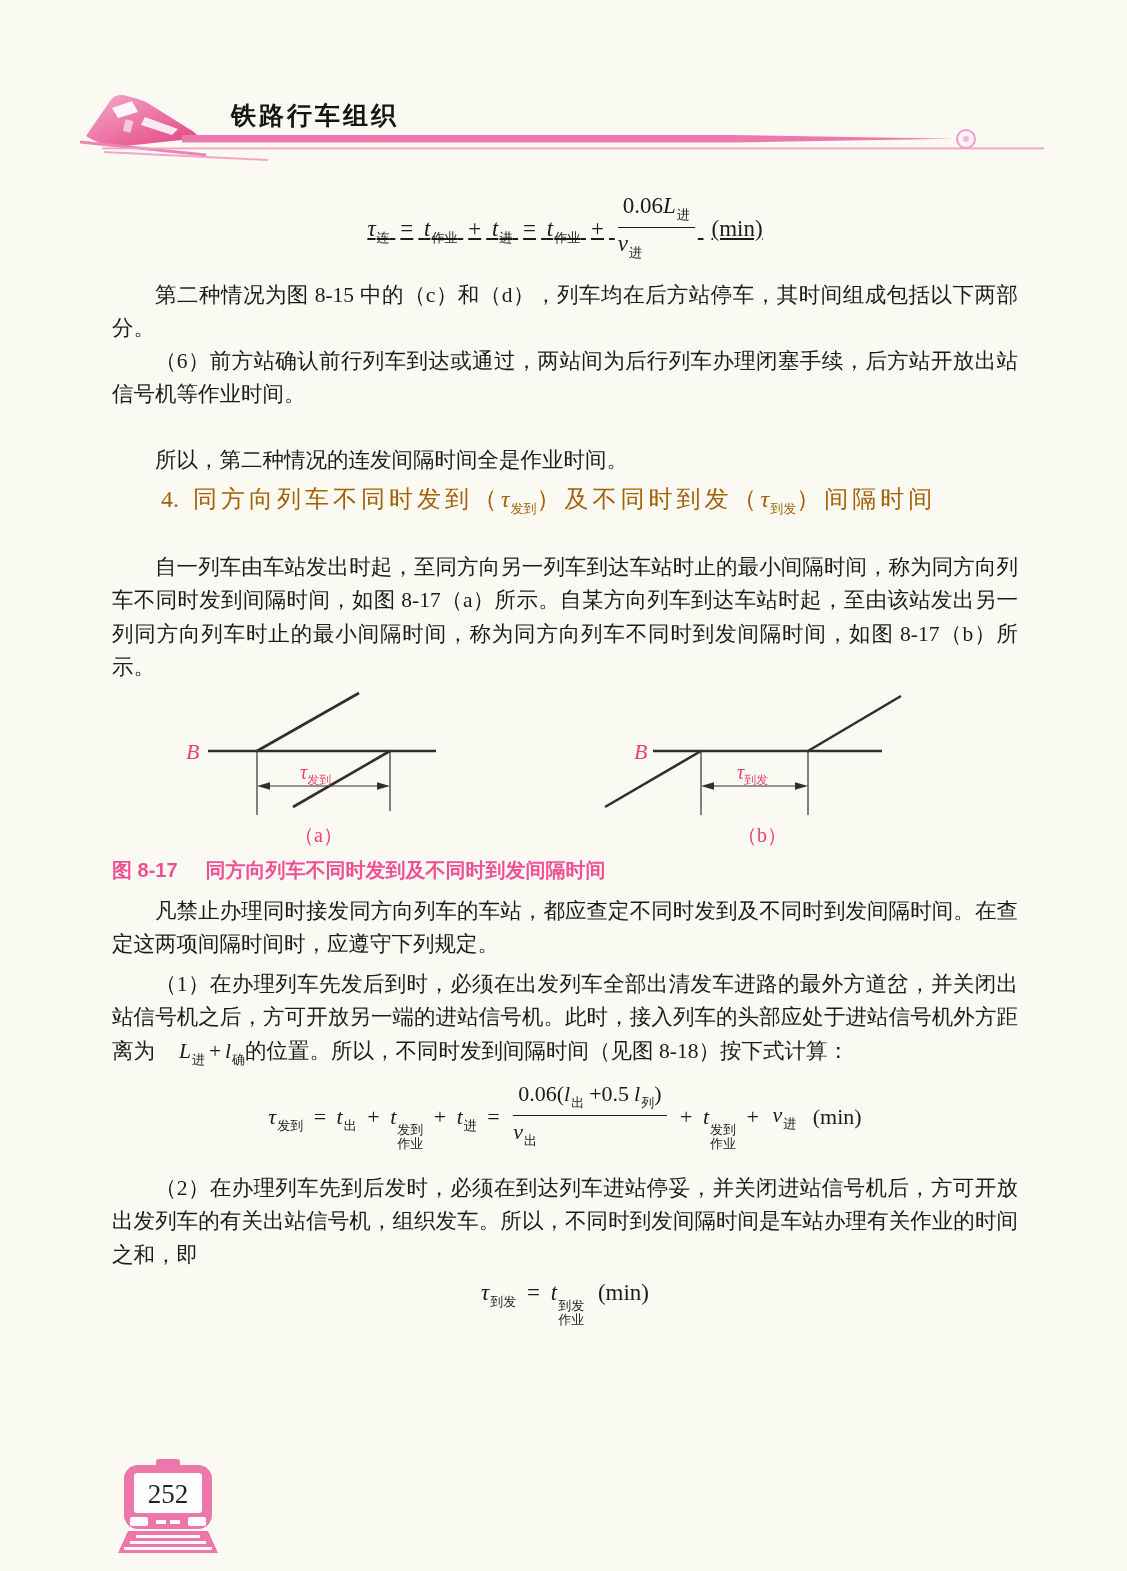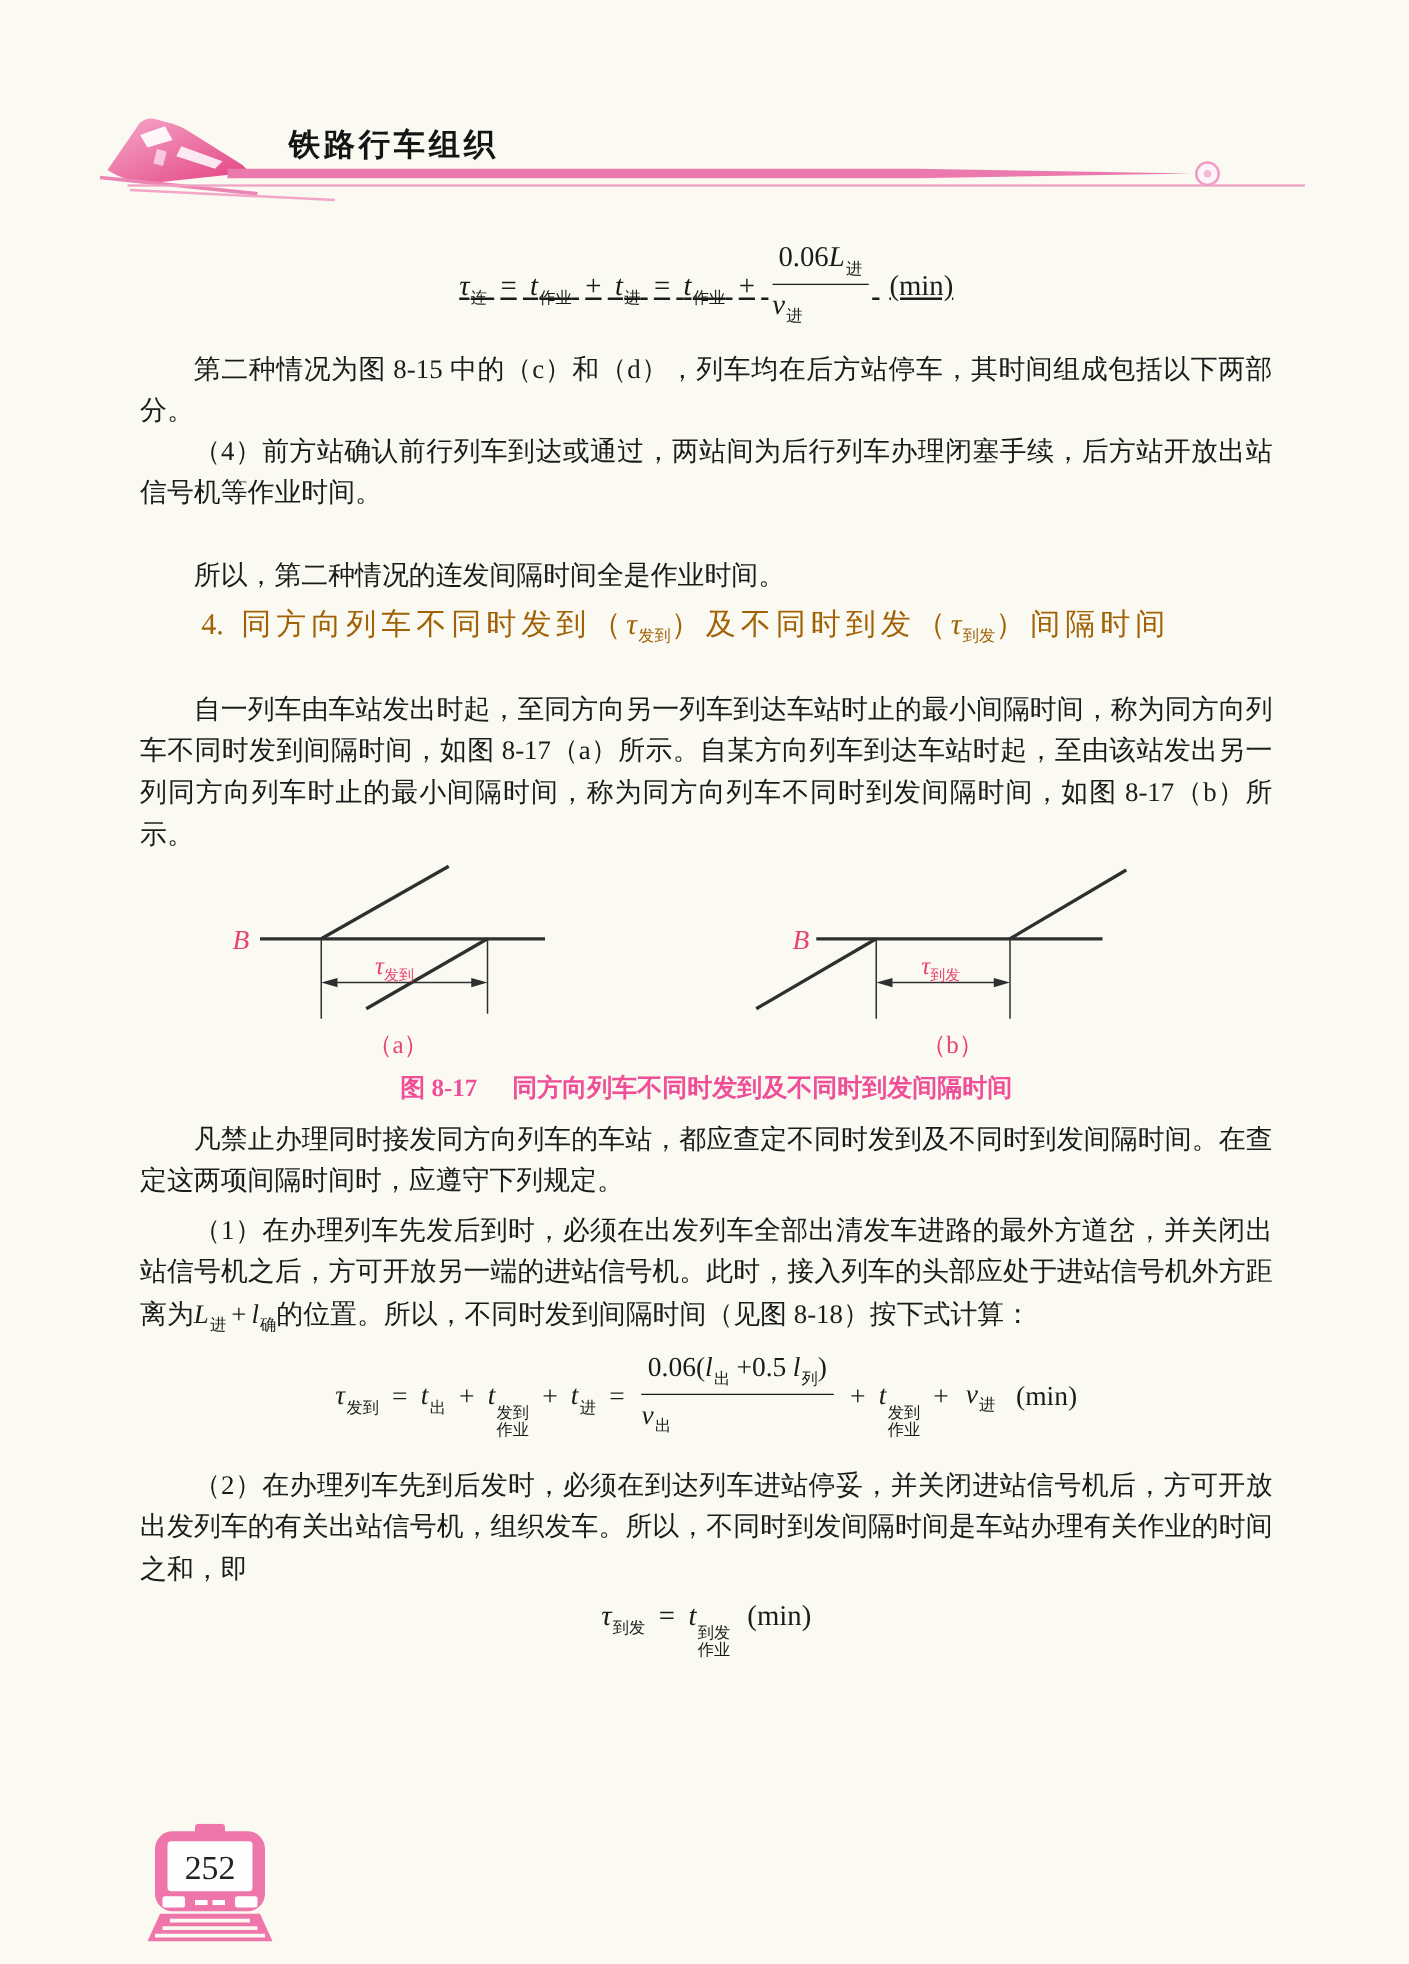--- a/index.html
+++ b/index.html
@@ -53,30 +53,30 @@
     display: inline-flex; flex-direction: column; align-items: flex-start;
     vertical-align: middle; margin: 0 3px; position: relative; top: -3px;
   }
   .frac .num { display: block; padding: 0 5px 3px; border-bottom: 1.5px solid #1b1b1b; }
   .frac .den { display: block; padding-top: 3px; }
   .ss {
     display: inline-flex; flex-direction: column; align-items: flex-start;
     font-size: 13px; line-height: 14px; vertical-align: -10px; margin-left: 1px;
   }
   .min { margin-left: 8px; }
-  .imath { text-indent: 0; display: inline; }
+  .imath { text-indent: 0; display: inline; margin-left: 24px; }
   .imath .op { padding: 0 4px; }
 
   
   .diagram-a { position: absolute; left: 180px; top: 682px; }
   .diagram-b { position: absolute; left: 590px; top: 682px; }
   .figcap {
     position: absolute; left: 112px; top: 857px; width: 906px;
-    text-align: center; font-size: 20px; font-weight: bold; color: #ee4f97;
-    font-family: Liberation Serif, serif;
+    text-align: left; font-size: 20px; font-weight: bold; color: #ee4f97;
+    font-family: Liberation Sans, sans-serif;
   }
   .figcap .cap-label { margin-right: 28px; }
 
   
   .badge-svg { position: absolute; left: 116px; top: 1459px; }
 </style>
 </head>
 <body>
 
 <div class="page">
@@ -115,21 +115,21 @@
     <span class="it">t</span><sub class="cs">作业</sub>
     <span class="op">+</span>
     <span class="frac">
       <span class="num"><span>0.06</span><span class="it">L</span><sub class="cs">进</sub></span>
       <span class="den"><span class="it">v</span><sub class="cs">进</sub></span>
     </span>
     <span class="min">(min)</span>
   </div>
 
   <p class="para" style="top:279px;">第二种情况为图 8-15 中的（c）和（d），列车均在后方站停车，其时间组成包括以下两部分。</p>
-  <p class="para" style="top:345px;">（4）前方站确认前行列车到达或通过，两站间为后行列车办理闭塞手续，后方站开放出站信号机等作业时间。</p>
+  <p class="para" style="top:345px;">（6）前方站确认前行列车到达或通过，两站间为后行列车办理闭塞手续，后方站开放出站信号机等作业时间。</p>
   <p class="para" style="top:444px;">所以，第二种情况的连发间隔时间全是作业时间。</p>
 
   <div class="heading">
     <span class="hnum">4.</span><span>同方向列车不同时发到（</span><span class="it">τ</span><sub class="cs">发到</sub><span>）及不同时到发（</span><span class="it">τ</span><sub class="cs">到发</sub><span>）间隔时间</span>
   </div>
 
   <p class="para" style="top:551px;">自一列车由车站发出时起，至同方向另一列车到达车站时止的最小间隔时间，称为同方向列车不同时发到间隔时间，如图 8-17（a）所示。自某方向列车到达车站时起，至由该站发出另一列同方向列车时止的最小间隔时间，称为同方向列车不同时到发间隔时间，如图 8-17（b）所示。</p>
 
   <svg class="diagram-a" width="380" height="172" viewBox="0 0 380 172">
     <line x1="28" y1="69" x2="256" y2="69" stroke="#2f2f2f" stroke-width="2.6"></line>

